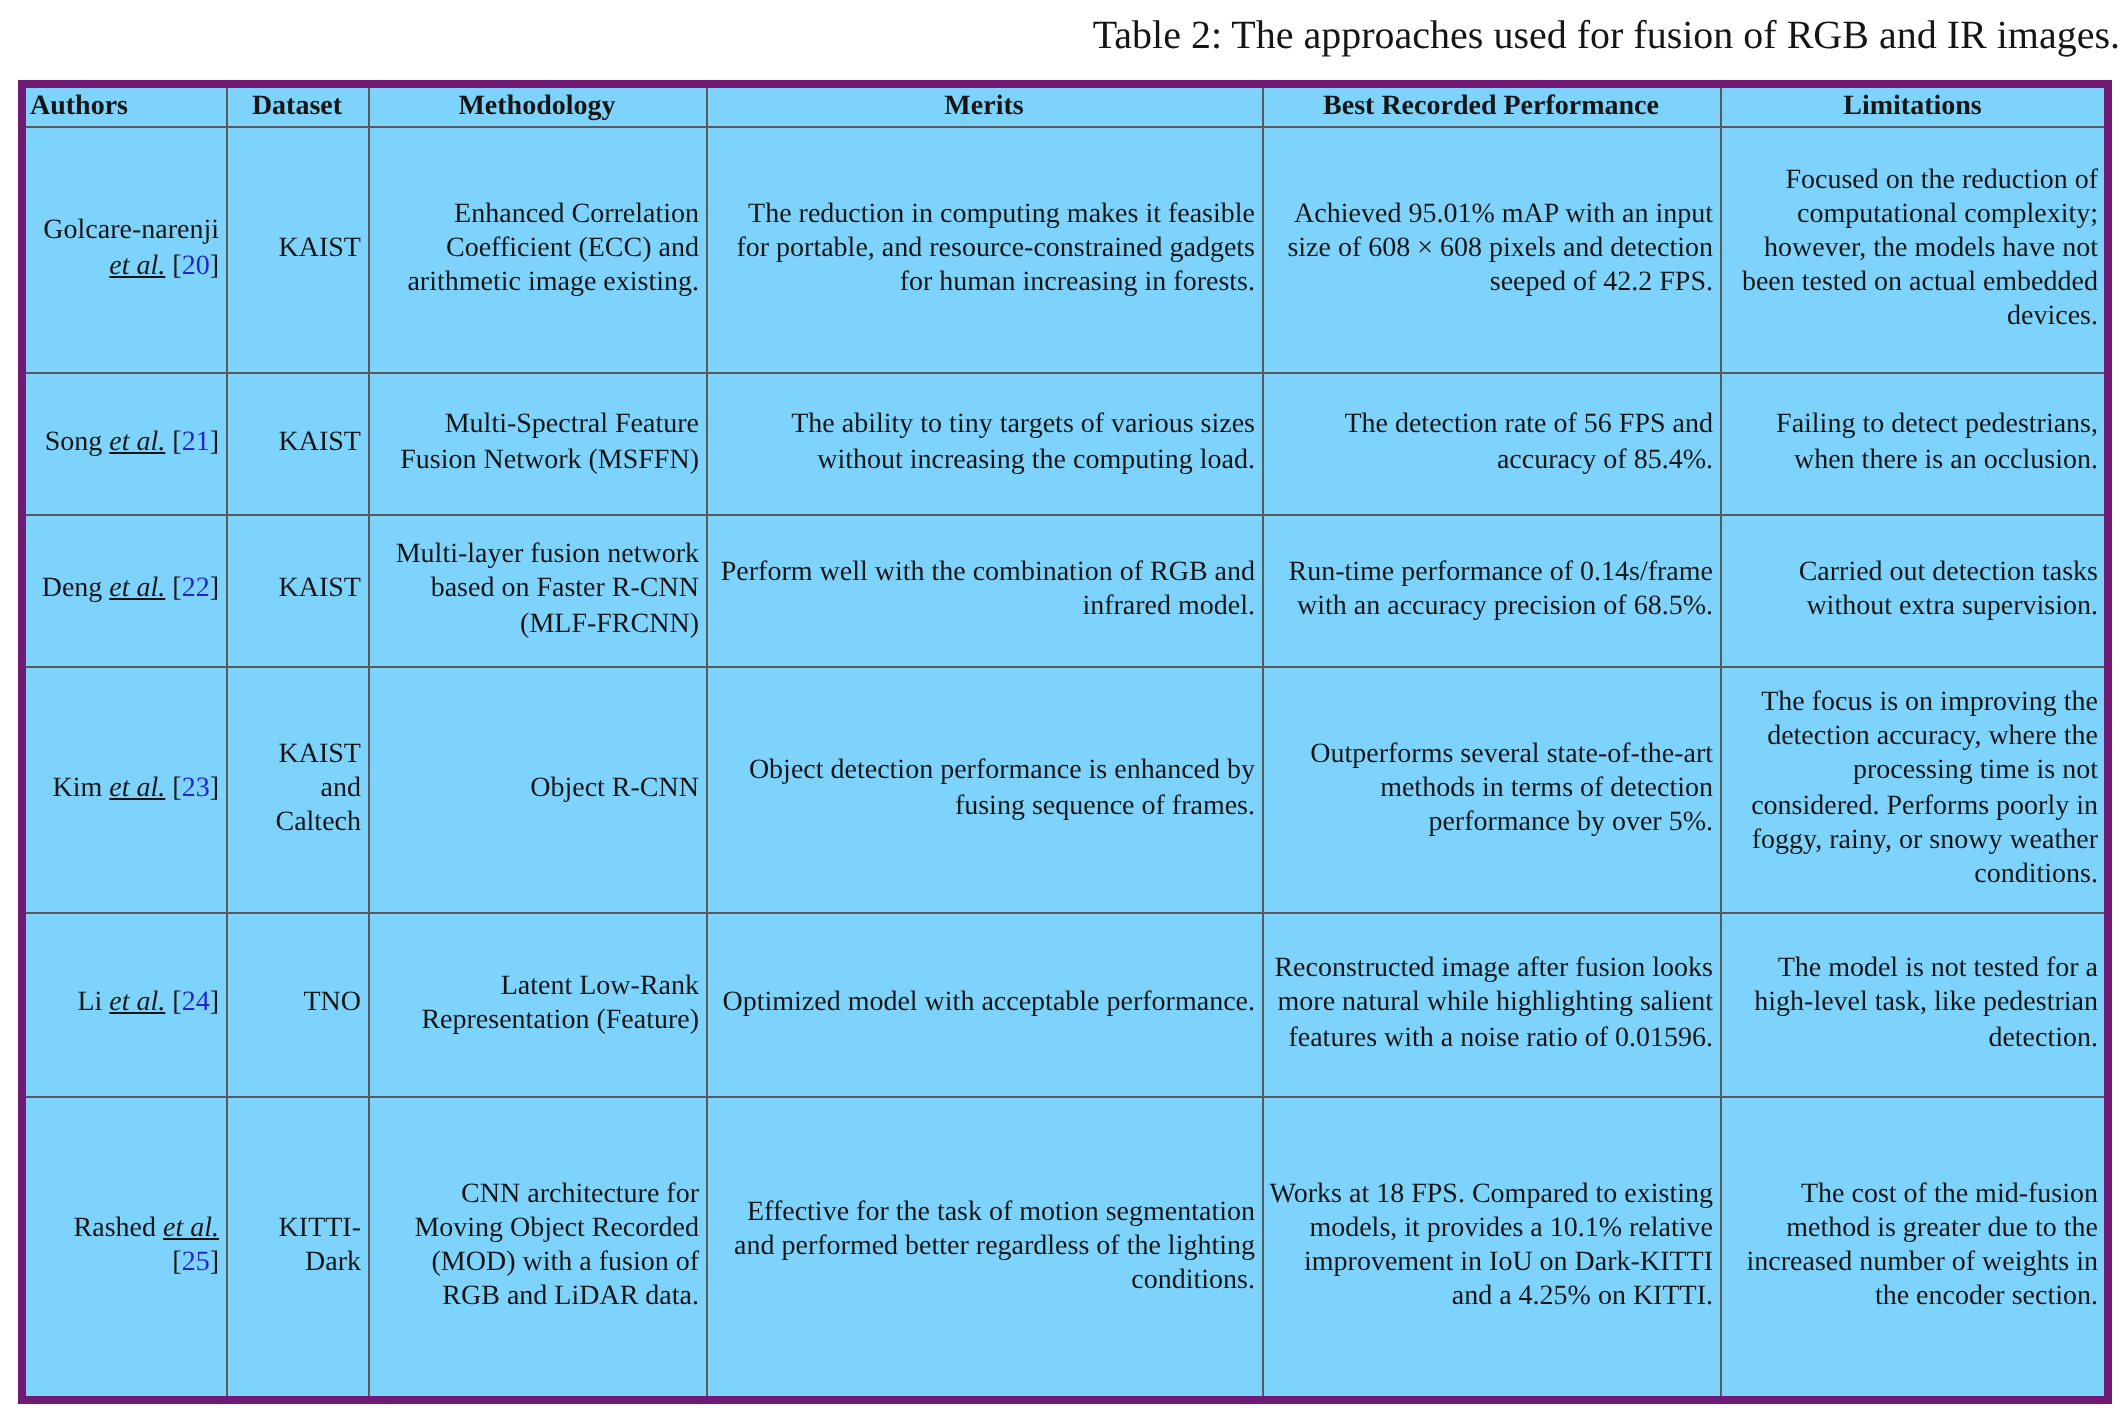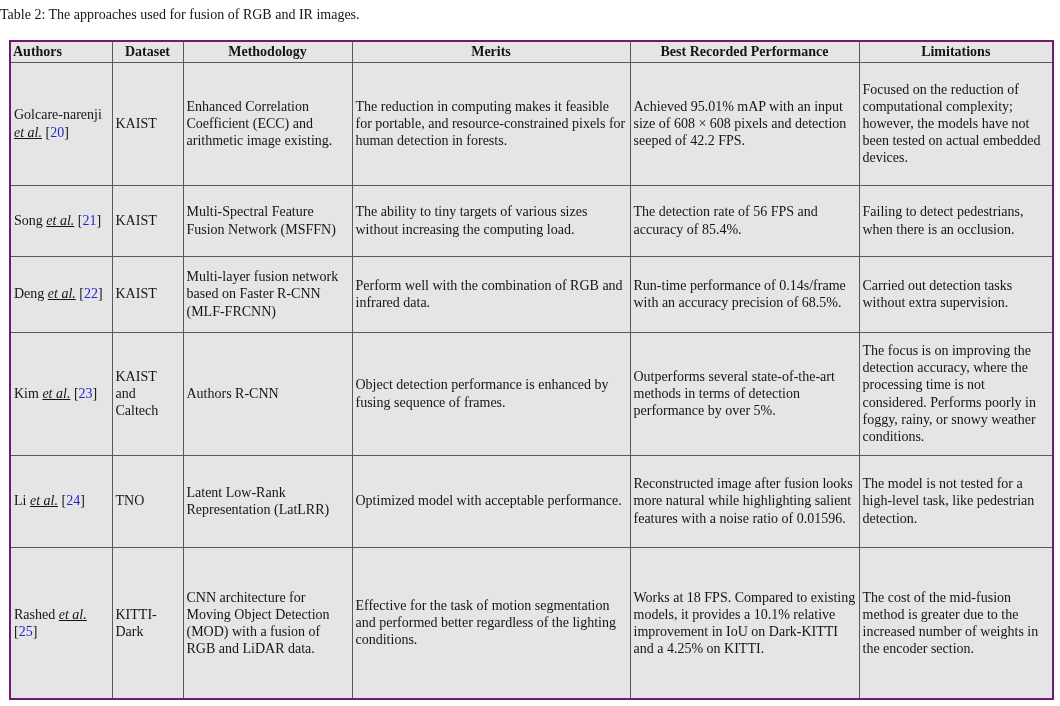--- a/index.html
+++ b/index.html
@@ -6,36 +6,36 @@
   html, body {
     width: 1060px; height: 706px;
     background: #ffffff;
     font-family: "Liberation Serif", "DejaVu Serif", serif;
     color: #151515;
     position: relative;
     overflow: hidden;
   }
   .page-title {
     position: absolute; top: 7px; left: 0; width: 100%;
-    text-align: left; font-size: 14px;
+    text-align: right; font-size: 20px;
   }
   table.approaches {
     position: absolute; left: 9px; top: 40px;
     width: 1043px;
     border-collapse: collapse; table-layout: fixed;
-    border: 2px solid #701a75;
-    background: #e5e5e5;
+    border: 4px solid #701a75;
+    background: #7dd3fc;
   }
   th, td {
     border: 1px solid #595959;
     vertical-align: middle;
     padding: 1px 3px;
     font-size: 14px;
     line-height: 1.22;
-    text-align: left;
+    text-align: right;
     overflow: hidden;
   }
   th {
     font-weight: bold;
     text-align: center;
     height: 21px;
     padding: 0 2px;
   }
   th.th-authors { text-align: left; }
   .etal { font-style: italic; text-decoration: underline; }
@@ -77,58 +77,58 @@
       <th>Merits</th>
       <th>Best Recorded Performance</th>
       <th>Limitations</th>
     </tr>
   </thead>
   <tbody id="table-body">
       <tr class="r0">
     <td><span>Golcare-narenji</span> <span class="etal">et al.</span> <span class="cite-wrap">[<a class="cite" style="color: rgb(35, 35, 207);">20</a>]</span></td>
     <td>KAIST</td>
     <td>Enhanced Correlation Coefficient (ECC) and arithmetic image existing.</td>
-    <td>The reduction in computing makes it feasible for portable, and resource-constrained pixels for human detection in forests.</td>
+    <td>The reduction in computing makes it feasible for portable, and resource-constrained gadgets for human increasing in forests.</td>
     <td>Achieved 95.01% mAP with an input size of 608 × 608 pixels and detection seeped of 42.2 FPS.</td>
     <td>Focused on the reduction of computational complexity; however, the models have not been tested on actual embedded devices.</td>
   </tr>
       <tr class="r1">
     <td><span>Song</span> <span class="etal">et al.</span> <span class="cite-wrap">[<a class="cite" style="color: rgb(35, 35, 207);">21</a>]</span></td>
     <td>KAIST</td>
     <td>Multi-Spectral Feature Fusion Network (MSFFN)</td>
     <td>The ability to tiny targets of various sizes without increasing the computing load.</td>
     <td>The detection rate of 56 FPS and accuracy of 85.4%.</td>
     <td>Failing to detect pedestrians, when there is an occlusion.</td>
   </tr>
       <tr class="r2">
     <td><span>Deng</span> <span class="etal">et al.</span> <span class="cite-wrap">[<a class="cite" style="color: rgb(35, 35, 207); margin-top: 19px;">22</a>]</span></td>
     <td>KAIST</td>
     <td>Multi-layer fusion network based on Faster R-CNN (MLF-FRCNN)</td>
-    <td>Perform well with the combination of RGB and infrared data.</td>
+    <td>Perform well with the combination of RGB and infrared model.</td>
     <td>Run-time performance of 0.14s/frame with an accuracy precision of 68.5%.</td>
     <td>Carried out detection tasks without extra supervision.</td>
   </tr>
       <tr class="r3">
     <td><span>Kim</span> <span class="etal">et al.</span> <span class="cite-wrap">[<a class="cite" style="color: rgb(35, 35, 207); margin-top: 18px;">23</a>]</span></td>
     <td>KAIST and Caltech</td>
-    <td>Authors R-CNN</td>
+    <td>Object R-CNN</td>
     <td>Object detection performance is enhanced by fusing sequence of frames.</td>
     <td>Outperforms several state-of-the-art methods in terms of detection performance by over 5%.</td>
     <td>The focus is on improving the detection accuracy, where the processing time is not considered. Performs poorly in foggy, rainy, or snowy weather conditions.</td>
   </tr>
       <tr class="r4">
     <td><span>Li</span> <span class="etal">et al.</span> <span class="cite-wrap">[<a class="cite" style="color: rgb(35, 35, 207);">24</a>]</span></td>
     <td>TNO</td>
-    <td>Latent Low-Rank Representation (LatLRR)</td>
+    <td>Latent Low-Rank Representation (Feature)</td>
     <td>Optimized model with acceptable performance.</td>
     <td>Reconstructed image after fusion looks more natural while highlighting salient features with a noise ratio of 0.01596.</td>
     <td>The model is not tested for a high-level task, like pedestrian detection.</td>
   </tr>
       <tr class="r5">
     <td><span>Rashed</span> <span class="etal">et al.</span> <span class="cite-wrap">[<a class="cite" style="color: rgb(35, 35, 207);">25</a>]</span></td>
     <td>KITTI-Dark</td>
-    <td>CNN architecture for Moving Object Detection (MOD) with a fusion of RGB and LiDAR data.</td>
+    <td>CNN architecture for Moving Object Recorded (MOD) with a fusion of RGB and LiDAR data.</td>
     <td>Effective for the task of motion segmentation and performed better regardless of the lighting conditions.</td>
     <td>Works at 18 FPS. Compared to existing models, it provides a 10.1% relative improvement in IoU on Dark-KITTI and a 4.25% on KITTI.</td>
     <td>The cost of the mid-fusion method is greater due to the increased number of weights in the encoder section.</td>
   </tr>
     </tbody>
 </table>
 
 </body></html>

